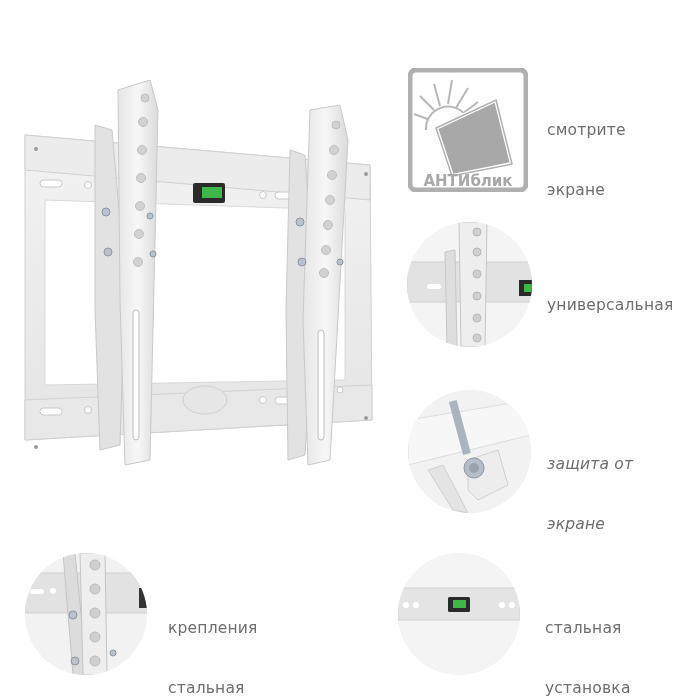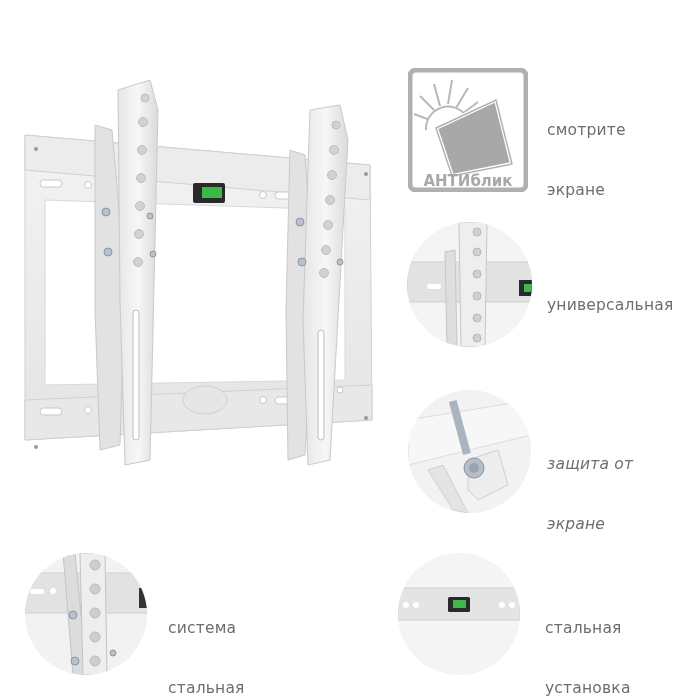--- a/index.html
+++ b/index.html
@@ -172,21 +172,21 @@
       <circle cx="70" cy="60" r="5"></circle>
       <circle cx="70" cy="84" r="5"></circle>
       <circle cx="70" cy="108" r="5"></circle>
     </g>
     <circle cx="48" cy="62" r="4" fill="#b9c2cc" stroke="#8c96a0"></circle>
     <circle cx="50" cy="108" r="4" fill="#b9c2cc" stroke="#8c96a0"></circle>
     <circle cx="88" cy="100" r="3" fill="#b9c2cc" stroke="#8c96a0"></circle>
   </svg>
 </div>
 <div class="caption" style="left:168px;top:578px;">
-  <span>система</span>
+  <span>крепления</span>
   <span>стальная</span>
   
 </div>
 
 <div class="circle" style="left:398px;top:553px;width:122px;height:122px;">
   <svg width="122" height="122" viewBox="0 0 122 122">
     <rect width="122" height="122" fill="#f4f4f4"></rect>
     <rect x="0" y="35" width="122" height="32" fill="#e4e4e4" stroke="#d0d0d0"></rect>
     <circle cx="8" cy="52" r="3" fill="#ffffff"></circle>
     <circle cx="18" cy="52" r="3" fill="#ffffff"></circle>

